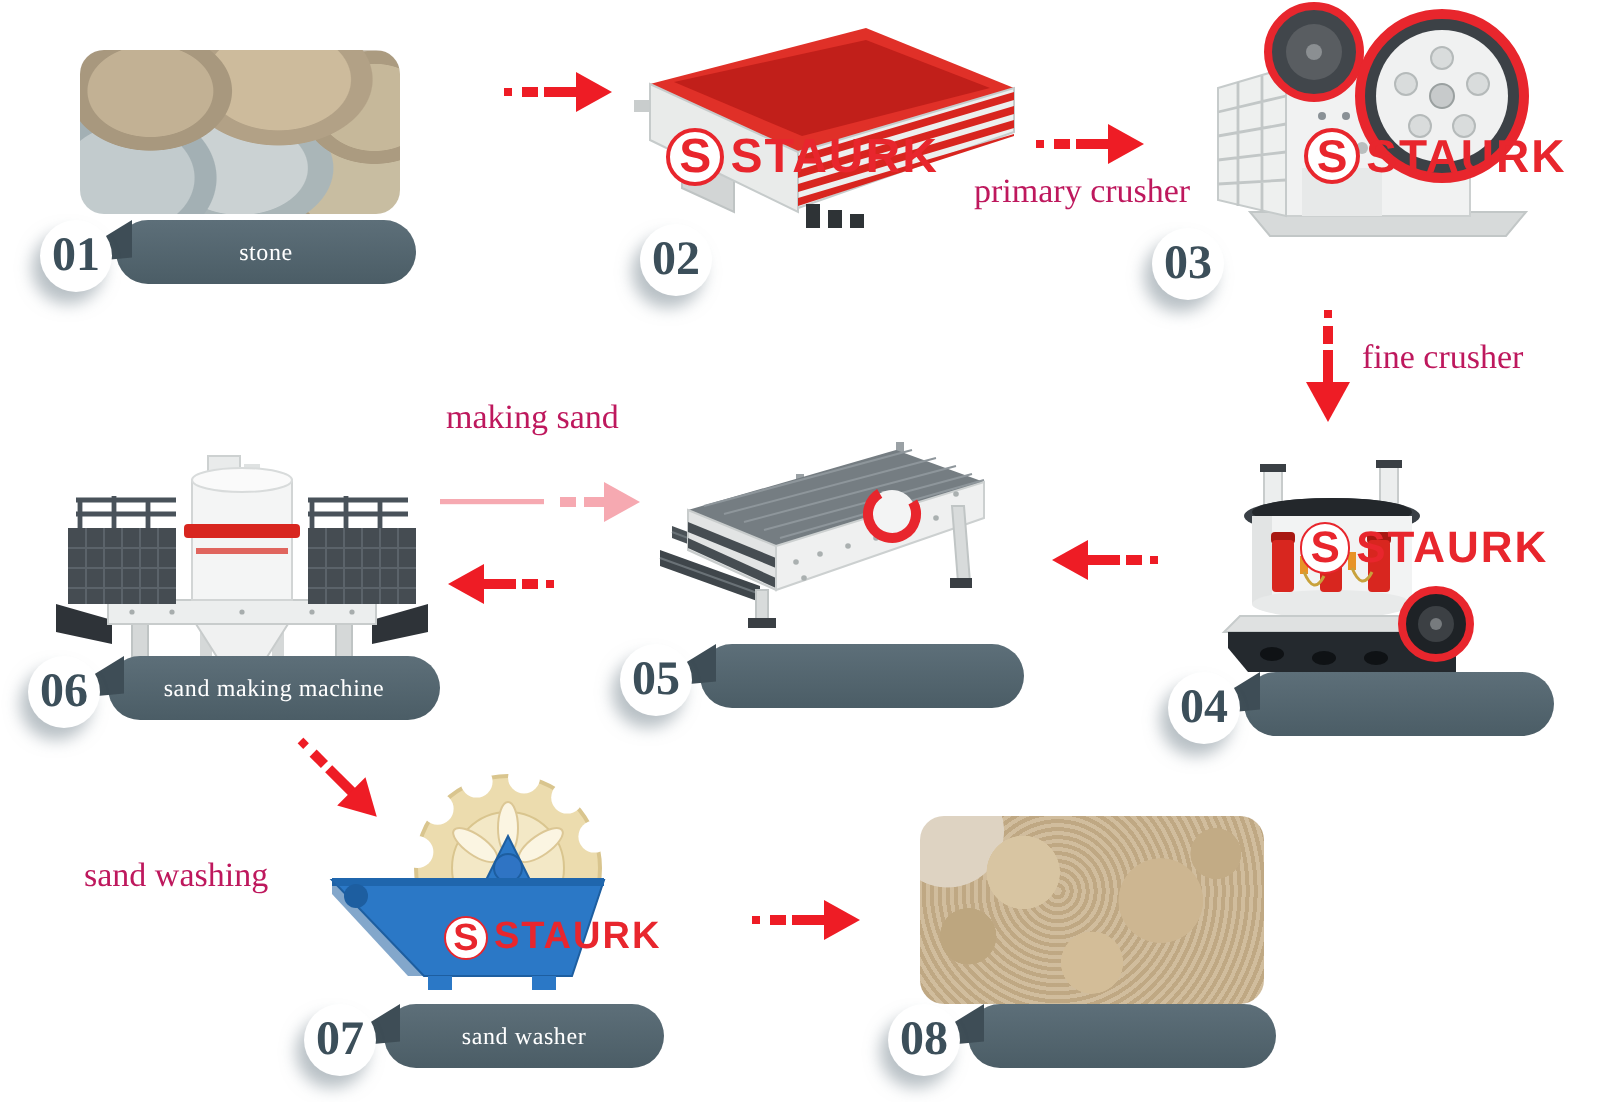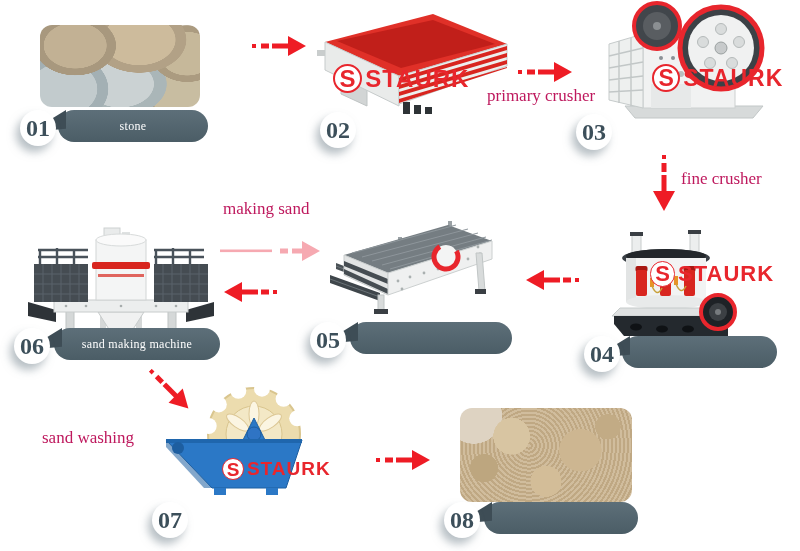--- a/index.html
+++ b/index.html
@@ -331,20 +331,24 @@
       <circle cx="16" cy="64" r="6" fill="#1d5ea0"></circle>
     </svg>
   </div>
 
   <div class="staurk" style="left:222px;top:458px;font-size:19px;">
     <span class="ring">S</span>
     <span class="word">STAURK</span>
   </div>
 
   <div class="stage-num" style="left:152px;top:502px;">07</div>
+  <div class="stage-pill" style="left:192px;top:502px;width:140px;">
+    <span class="tail"></span>
+    <span class="txt">sand washer</span>
+  </div>
 
   <div class="arrow" style="left:376px;top:448px;">
     <svg width="56" height="24" viewBox="0 0 56 24">
       <rect x="0" y="10" width="4" height="4" fill="#ee1c25"></rect>
       <rect x="9" y="9.5" width="8" height="5" fill="#ee1c25"></rect>
       <rect x="20" y="9.5" width="18" height="5" fill="#ee1c25"></rect>
       <polygon points="36,2 36,22 54,12" fill="#ee1c25"></polygon>
     </svg>
   </div>
 

